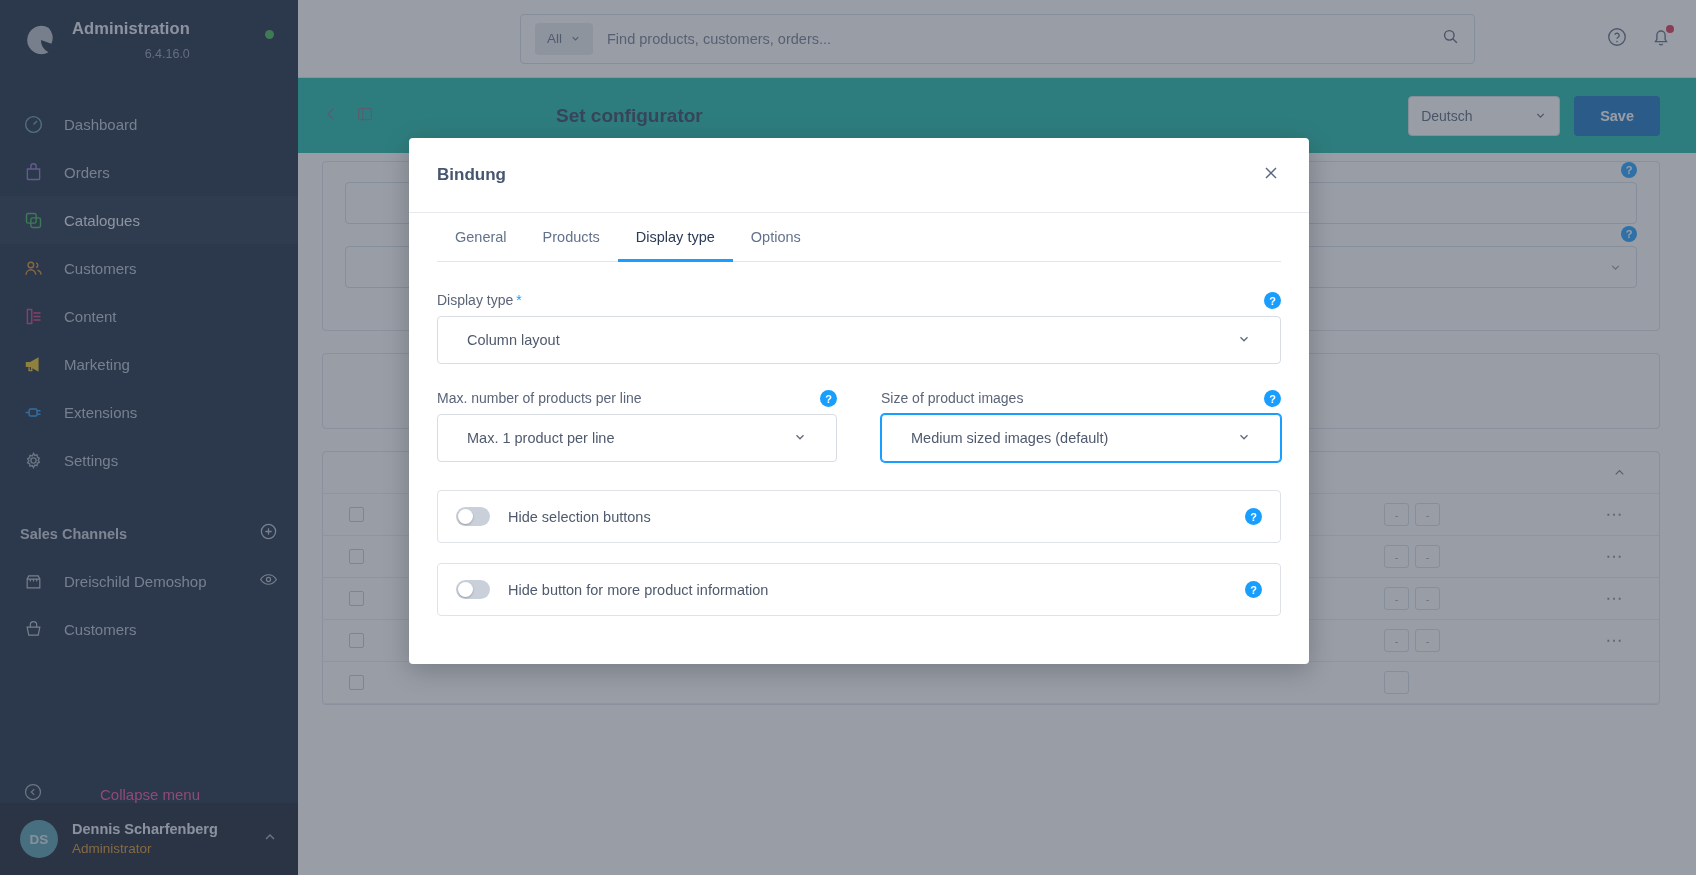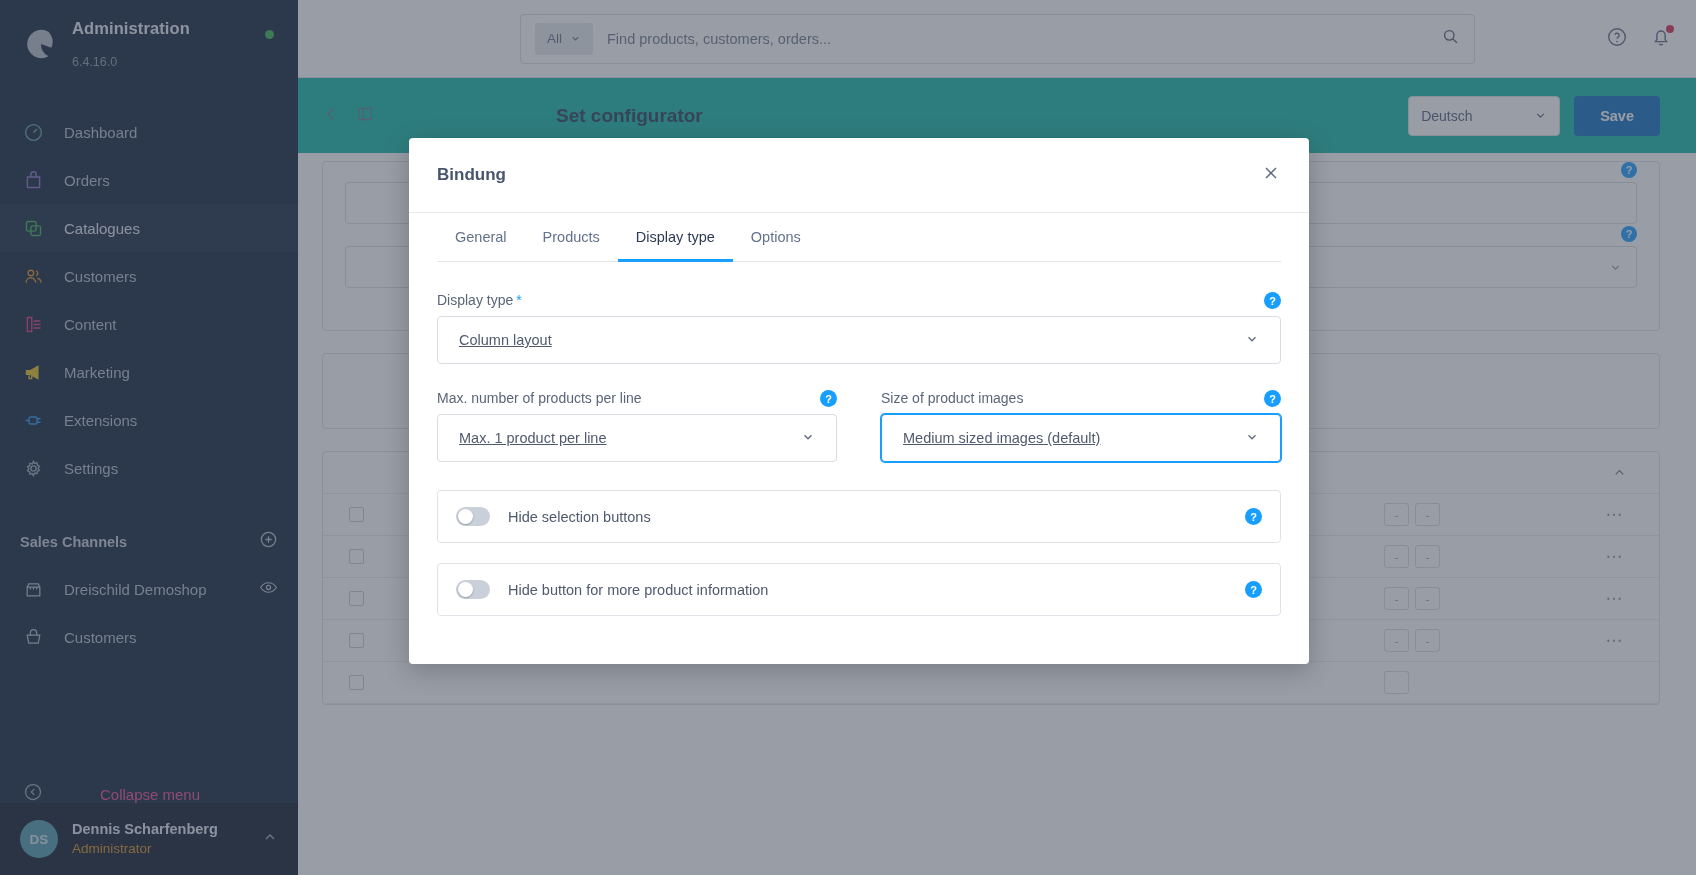--- a/index.html
+++ b/index.html
@@ -13,21 +13,21 @@
   
   .sidebar {
     position: absolute; left: 0; top: 0; width: 298px; height: 875px;
     background: #111f35; color: #d8dde5; z-index: 5;
     display: flex; flex-direction: column;
   }
   .sb-head { display: flex; align-items: center; padding: 18px 20px 16px 20px; position: relative; }
   .sb-logo { width: 38px; height: 38px; margin-right: 14px; flex: none; }
   .sb-titlewrap { line-height: 1.25; }
   .sb-title { font-size: 16.5px; font-weight: bold; color: #e5e9ef; letter-spacing: .1px; }
-  .sb-version { font-size: 12.5px; color: #8b97a8; margin-top: 16px; }
+  .sb-version { font-size: 12.5px; color: #8b97a8; margin-top: 8px; text-align: right; }
   .sb-status {
     width: 9px; height: 9px; border-radius: 50%;
     background: #37b24d; position: absolute; right: 24px; top: 30px;
   }
   .sb-nav { margin-top: 22px; }
   .nav-item {
     display: flex; align-items: center; height: 48px; padding: 0 20px;
     cursor: pointer; font-size: 15px; color: #b4bfcd;
   }
   .nav-item.active { background: #18263d; color: #e5e9ef; }
@@ -153,22 +153,22 @@
   .frow { margin-bottom: 26px; position: relative; }
   .flabel { font-size: 14px; color: #5a6578; margin-bottom: 8px; display: flex; align-items: center; }
   .req { color: #189eff; margin-left: 3px; }
   .fhelp {
     width: 17px; height: 17px; border-radius: 50%; background: #189eff; color: #fff;
     font-size: 11px; font-weight: bold; display: flex; align-items: center;
     justify-content: center; position: absolute; right: 0; top: 0; cursor: pointer;
   }
   .select {
     width: 100%; height: 48px; border: 1px solid #d8dde4; border-radius: 4px;
-    display: flex; align-items: center; padding: 0 21px; background: #fff;
-    font-size: 14.5px; color: #4f5a6e; cursor: pointer; text-decoration: underline;
+    display: flex; align-items: center; padding: 0 29px; background: #fff;
+    font-size: 14.5px; color: #4f5a6e; cursor: pointer;
   }
   .select.focused { border-color: #189eff; box-shadow: 0 0 0 1px #189eff; }
   .select .caret { margin-left: auto; color: #60697a; }
   .two-col { display: flex; gap: 44px; }
   .col { flex: 1; position: relative; }
   .switch-card {
     border: 1px solid #dfe3e8; border-radius: 4px; height: 53px;
     display: flex; align-items: center; padding: 0 18px; margin-bottom: 20px;
     position: relative; background: #fff;
   }

